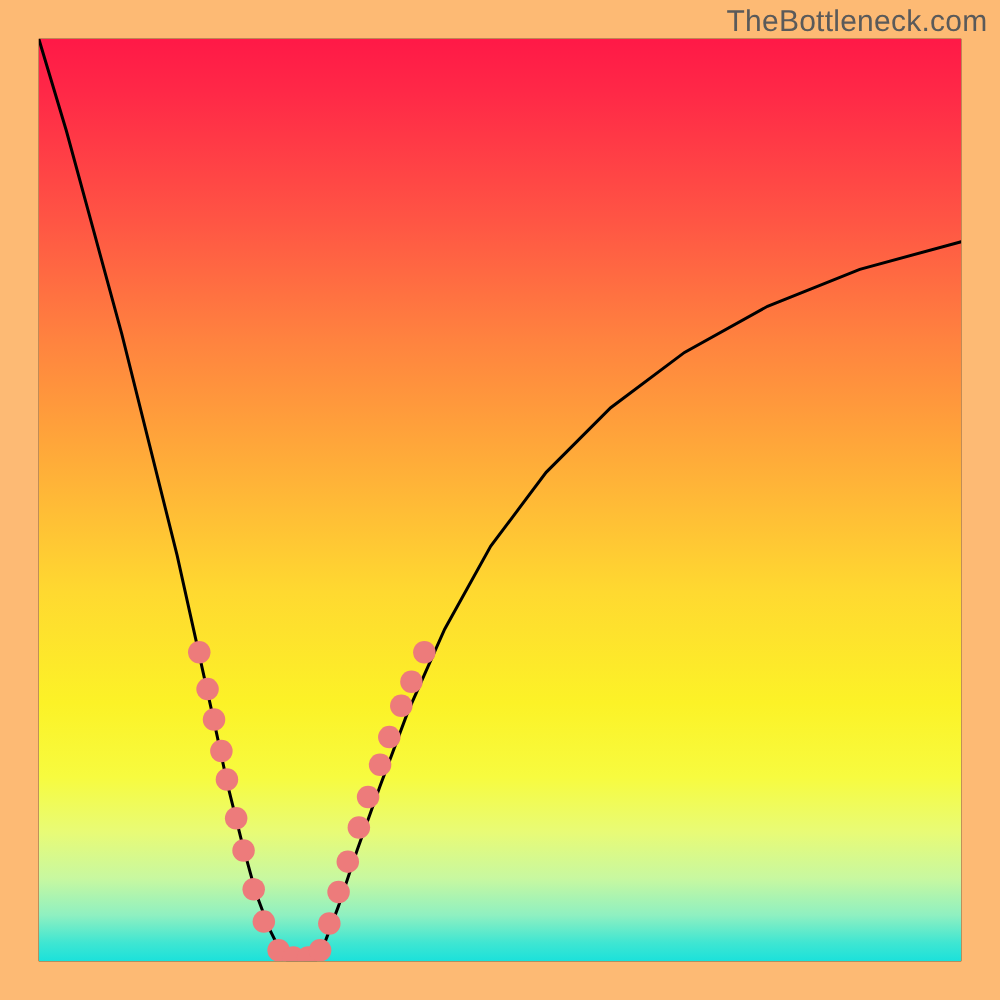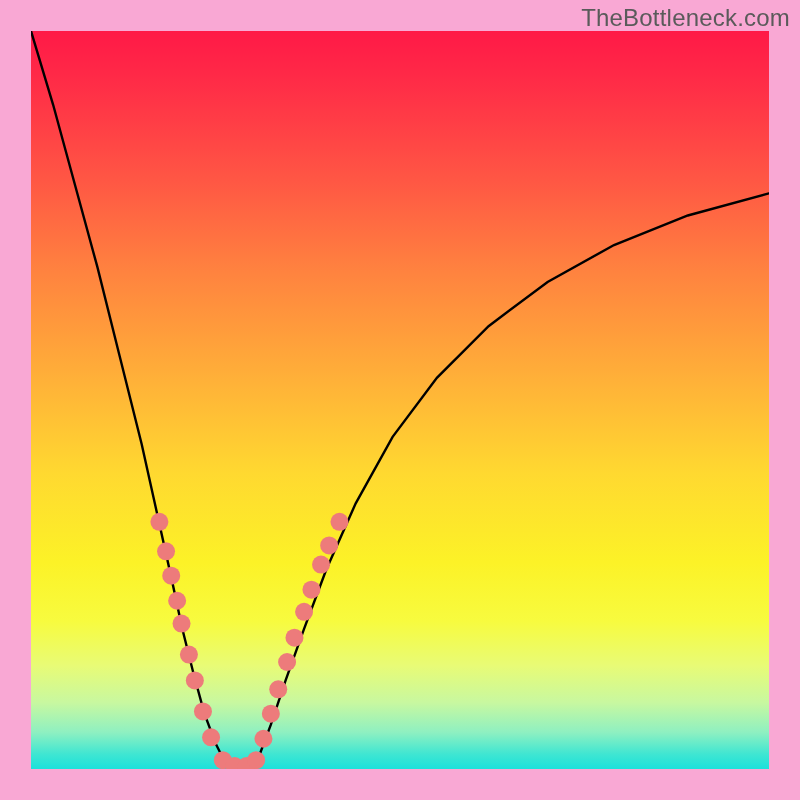--- a/index.html
+++ b/index.html
@@ -8,21 +8,21 @@
     width: 800px;
     height: 800px;
     background: #000;
     font-family: Arial, Helvetica, sans-serif;
     overflow: hidden;
   }
   .stage {
     position: relative;
     width: 800px;
     height: 800px;
-    background: #f9a8d4;
+    background: #fdba74;
   }
   .watermark {
     position: absolute;
     top: 4px;
     right: 10px;
     color: #5a5a5a;
     font-size: 24px;
     font-weight: 400;
     letter-spacing: 0.2px;
     z-index: 20;

